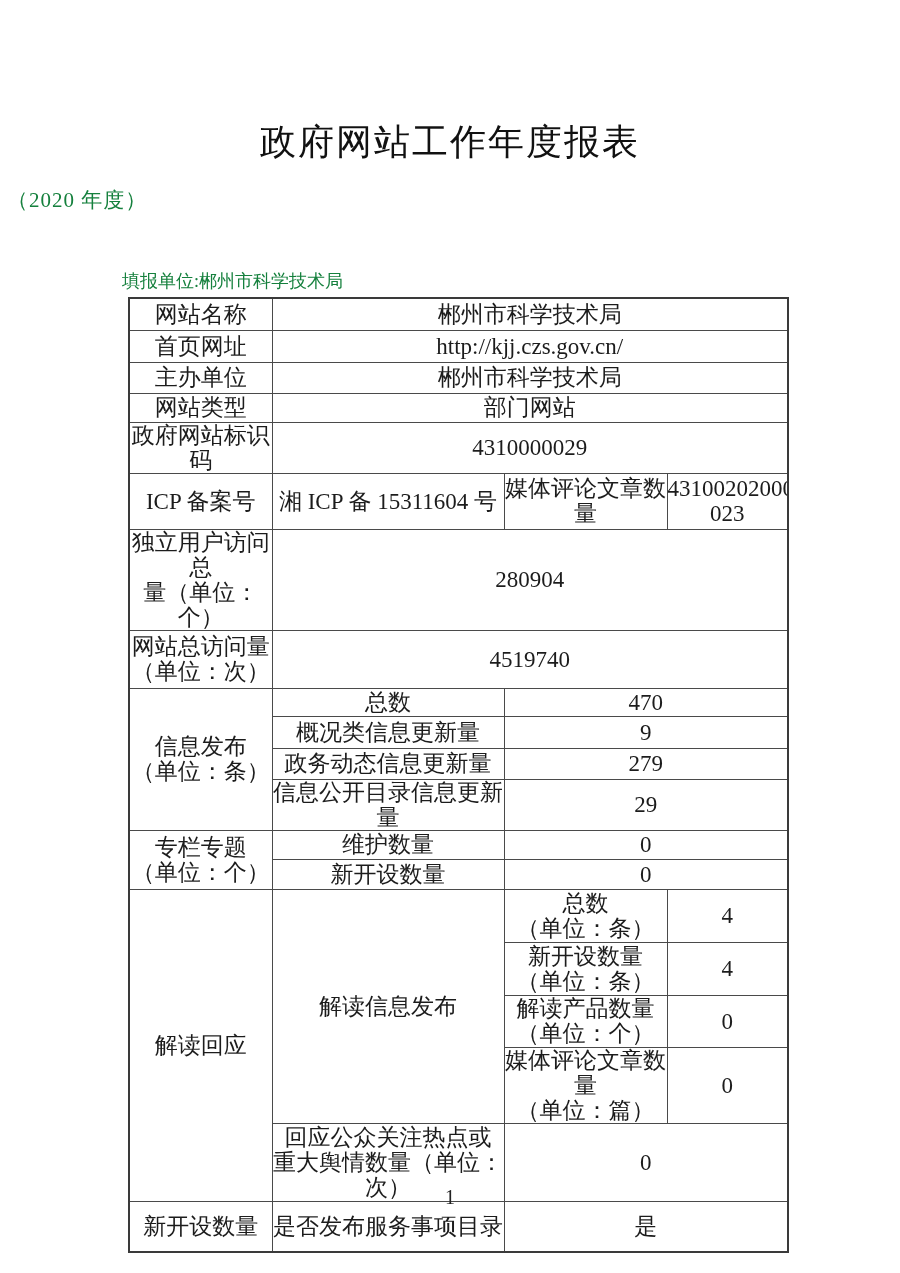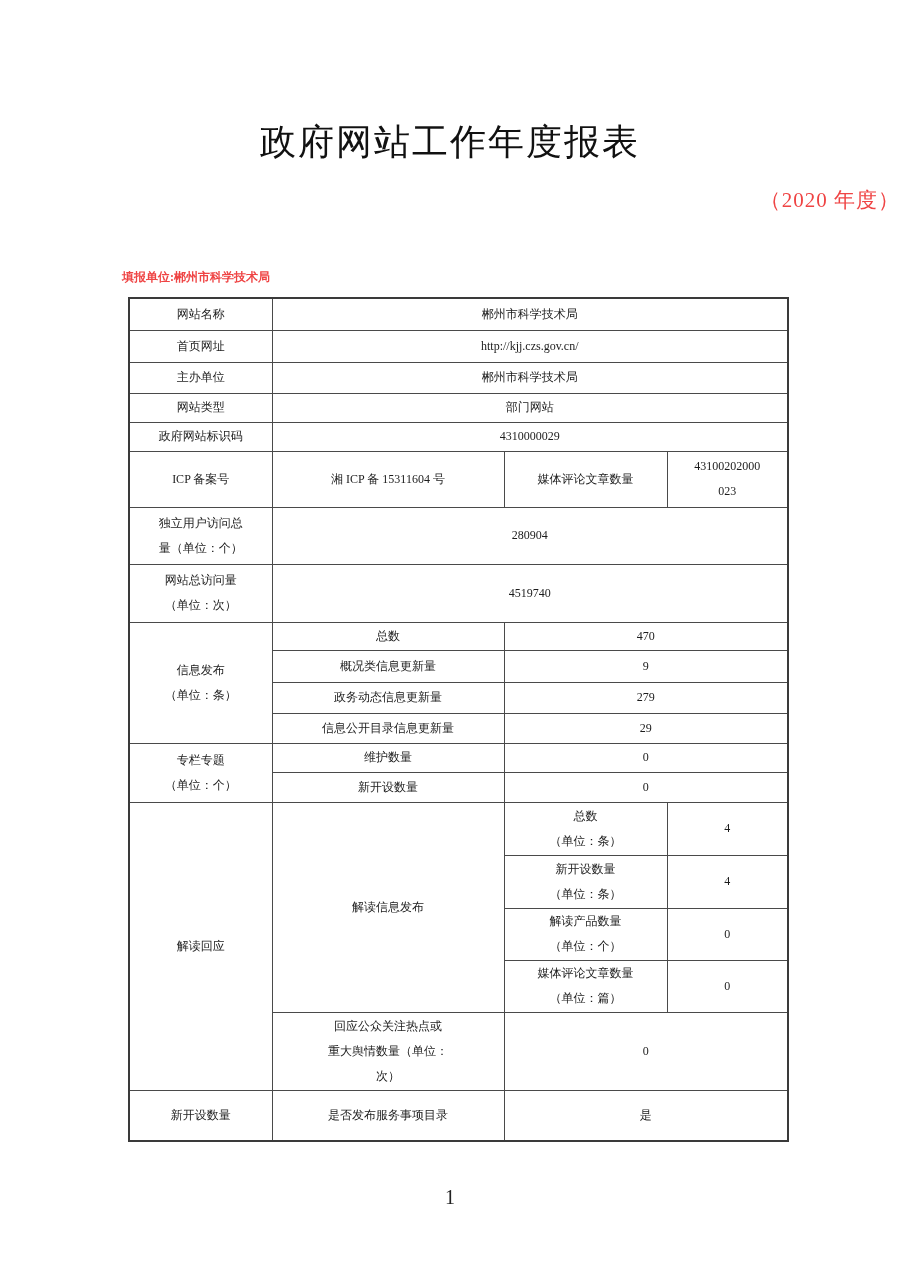--- a/index.html
+++ b/index.html
@@ -16,45 +16,45 @@
   .doc-title {
     position: absolute; top: 118px; left: 0; right: 0;
     text-align: center;
     font-family: "Liberation Sans", "DejaVu Sans", sans-serif;
     font-weight: normal;
     font-size: 36px;
     letter-spacing: 2px;
     color: #111;
   }
   .doc-subtitle {
-    position: absolute; top: 186px; left: 1px; right: 0;
-    text-align: right;
+    position: absolute; top: 186px; left: 7px; right: 0;
+    text-align: left;
     font-size: 21px;
     letter-spacing: 1px;
-    color: #ef4444;
+    color: #15803d;
   }
   .report-unit {
     position: absolute; top: 269px; left: 122px;
-    font-size: 12px;
-    font-weight: bold;
-    color: #ef4444;
+    font-size: 18px;
+    font-weight: normal;
+    color: #15803d;
   }
 
   .table-wrap { position: absolute; top: 297px; left: 128px; }
   table.report {
     border-collapse: collapse;
     table-layout: fixed;
     width: 659px;
     border: 2px solid #3a3a3a;
   }
   table.report td {
     border: 1px solid #4a4a4a;
     text-align: center;
     vertical-align: middle;
-    font-size: 12px;
+    font-size: 23px;
     line-height: 25px;
     padding: 0 0;
     white-space: pre-line;
     overflow: hidden;
     color: #1c1c1c;
   }
   td.va-top   { vertical-align: top; padding-top: 5px; }
   td.va-bottom{ vertical-align: bottom; padding-bottom: 8px; }
 
   .page-number {

